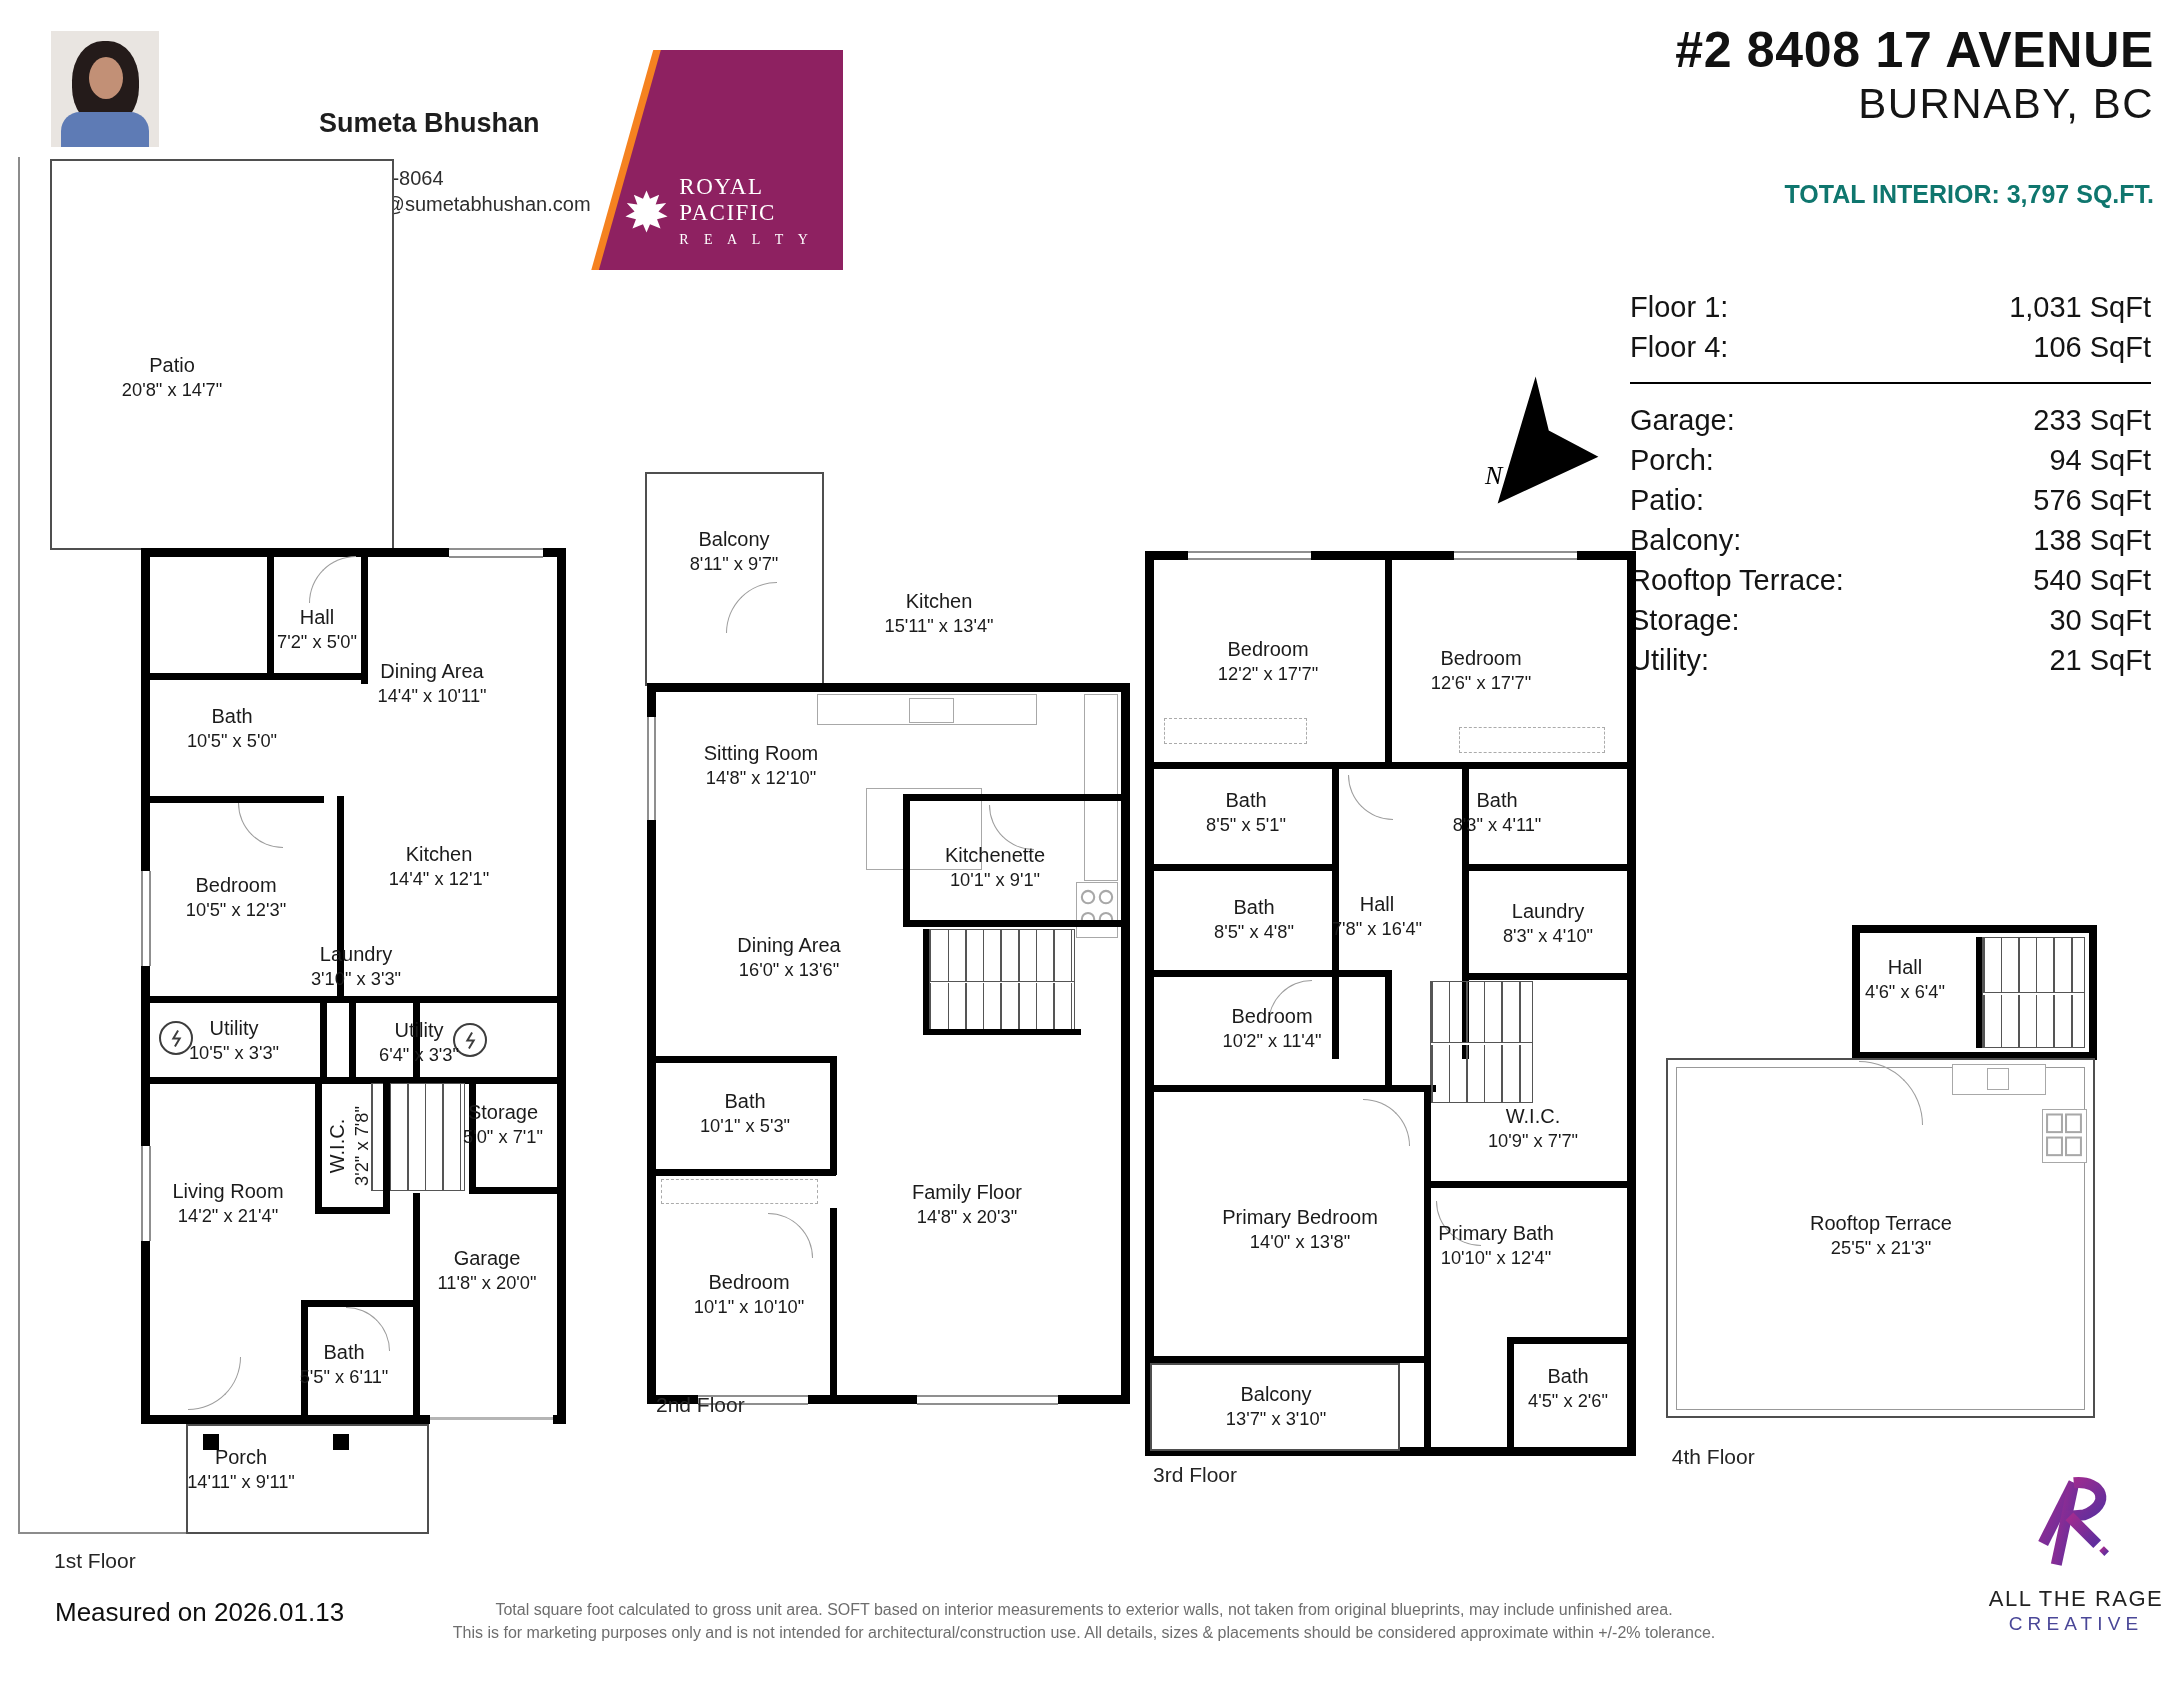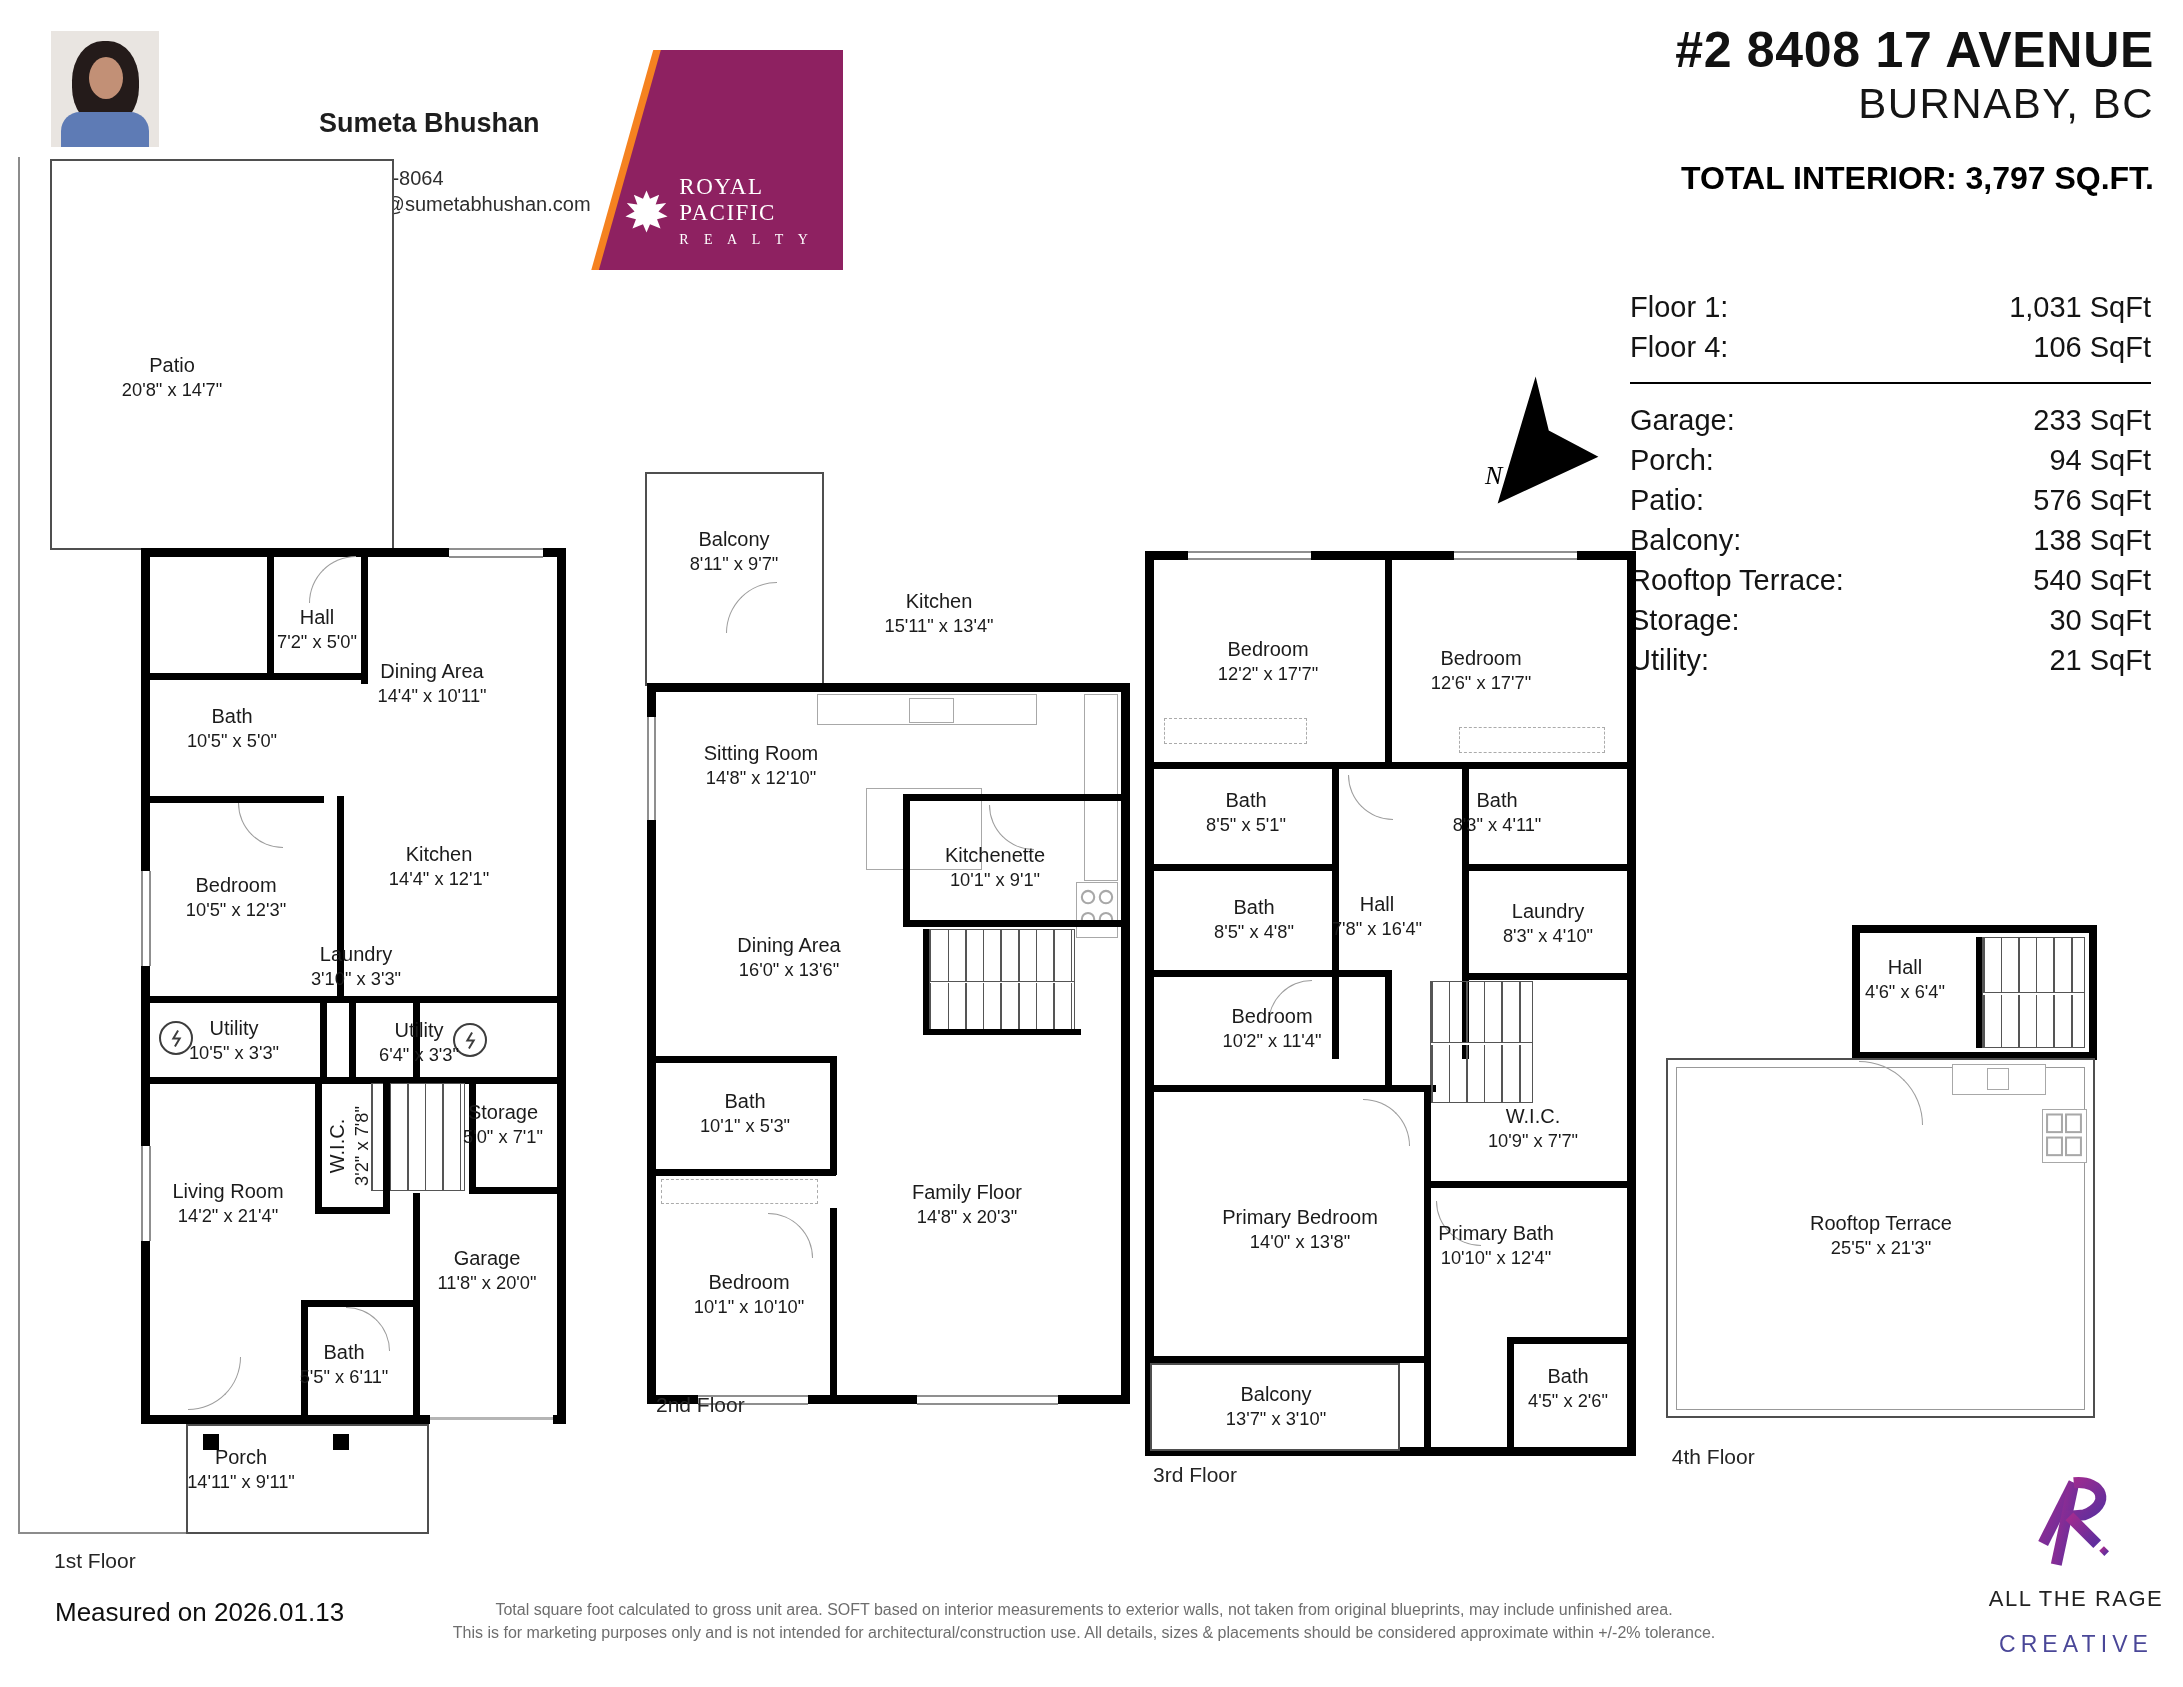--- a/index.html
+++ b/index.html
@@ -27,29 +27,29 @@
   .ucircle{position:absolute;width:34px;height:34px;border:2.2px solid #3d3d3d;border-radius:50%;display:flex;align-items:center;justify-content:center}
   .gline{position:absolute;background:#b5b5b5}
   
   .agent-photo{position:absolute;left:51px;top:31px;width:108px;height:116px;background:#e9e5e1;overflow:hidden}
   .agent-name{position:absolute;left:319px;top:108px;font-size:27px;font-weight:bold;color:#1e1e1e}
   .agent-phone{position:absolute;left:319px;top:167px;font-size:20px;color:#2e2e2e}
   .agent-email{position:absolute;left:319px;top:193px;font-size:20px;color:#2e2e2e}
   .hdr-right{position:absolute;left:1392px;top:20.5px;width:762px;text-align:right}
   .addr1{font-size:50px;font-weight:900;letter-spacing:0.7px;line-height:59px;color:#111}
   .addr2{font-size:42px;font-weight:400;letter-spacing:1.5px;line-height:48px;color:#151515}
-  .total{font-size:32px;font-weight:bold;color:#000000;margin-top:32px}
+  .total{font-size:25px;font-weight:bold;color:#0f766e;margin-top:52px}
   .summary{position:absolute;left:1630px;top:287px;width:521px}
   .srow{display:flex;justify-content:space-between;font-size:29px;line-height:40px;color:#141414}
   .sdivider{height:2.2px;background:#000;margin:14.6px 0 16px 0}
   .footer-measured{position:absolute;left:55px;top:1597px;font-size:26px;color:#0f0f0f}
   .disclaimer{position:absolute;left:410px;top:1598px;width:1348px;text-align:center;font-size:16px;line-height:23px;color:#6e6e6e}
   .credit{position:absolute;left:1955px;top:1474px;width:242px;display:flex;flex-direction:column;align-items:center}
   .credit .l1{font-size:22px;letter-spacing:1.5px;color:#222;margin-top:15px}
-  .credit .l2{font-size:23px;letter-spacing:5.1px;color:#4a4798;margin-top:19px}
+  .credit .l2{font-size:19px;letter-spacing:5.1px;color:#4a4798;margin-top:1px}
   .compassN{position:absolute;left:1485px;top:461px;font-family:"Liberation Serif",serif;font-style:italic;font-size:26px;color:#000}
 </style>
 </head>
 <body>
 
 <div class="canvas">
 
   <div class="agent-photo">
     <div class="abs" style="left:20.5px;top:10.3px;width:67px;height:86px;background:#241b1a;border-radius:46%"></div>
     <div class="abs" style="left:38px;top:26px;width:34px;height:42px;background:#c29076;border-radius:50%"></div>

